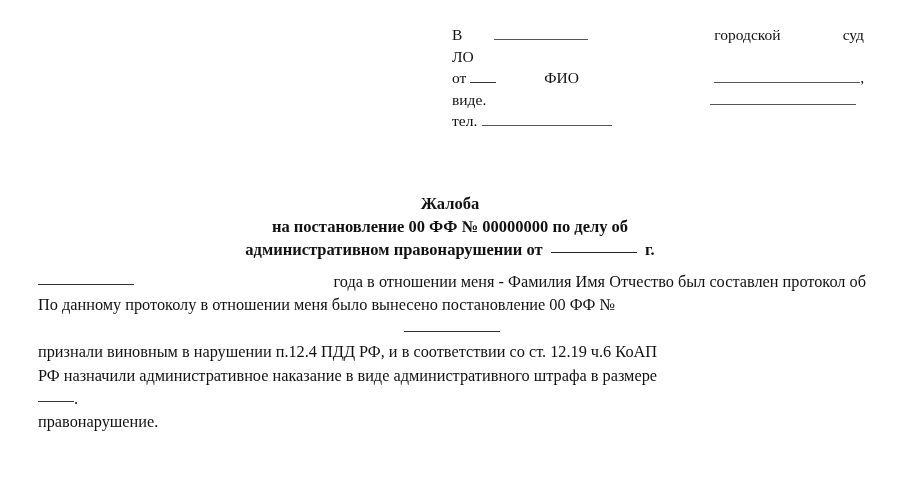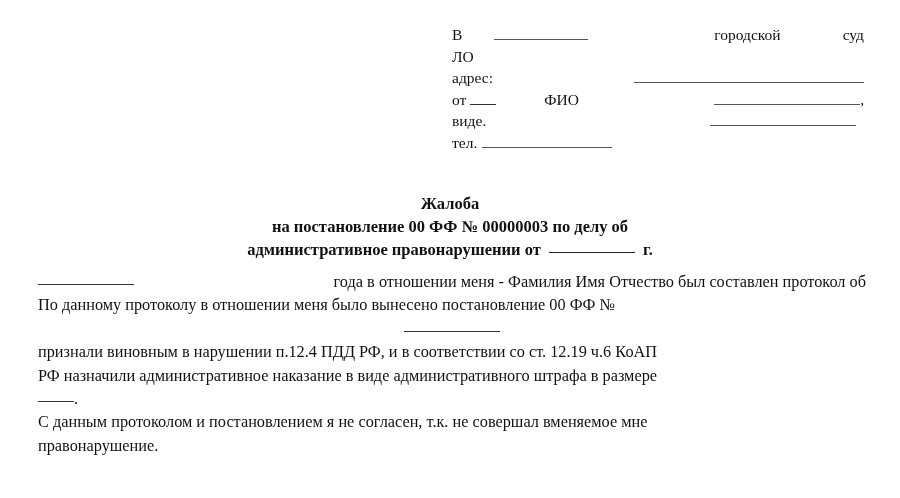--- a/index.html
+++ b/index.html
@@ -112,25 +112,20 @@
       <span class="gap" style="flex:1 1 auto;"></span>
       <span class="hlabel">городской</span>
       <span class="gap" style="flex:0 0 62px;"></span>
       <span class="hlabel">суд</span>
     </div>
 
     <div class="hrow">
       <span class="hlabel">ЛО</span>
     </div>
 
-    <div class="hrow">
-      <span class="hlabel">адрес:</span>
-      <span class="gap" style="flex:1 1 auto;"></span>
-      <span class="rule rule-xxl"></span>
-    </div>
 
     <div class="hrow">
       <span class="hlabel">от</span>
       <span class="rule rule-sm" style="margin-left:4px;"></span>
       <span class="gap" style="flex:0 0 48px;"></span>
       <span class="hlabel">ФИО</span>
       <span class="gap" style="flex:1 1 auto;"></span>
       <span class="rule rule-xl"></span>
       <span class="hlabel">,</span>
     </div>
@@ -143,23 +138,23 @@
 
     <div class="hrow">
       <span class="hlabel">тел.</span>
       <span class="rule rule-lg" style="margin-left:5px;"></span>
     </div>
 
   </div>
 
   <div class="title-block">
     <div class="t-line">Жалоба</div>
-    <div class="t-line">на постановление 00 ФФ № 00000003 по делу об</div>
+    <div class="t-line">на постановление 00 ФФ № 00000000 по делу об</div>
     <div class="t-line">
-      <span>административное правонарушении от</span>
+      <span>административном правонарушении от</span>
       <span class="rule u-short" style="margin:0 4px;"></span>
       <span>г.</span>
     </div>
   </div>
 
   <div class="body-block">
 
     <div class="p">
       <div class="jline">
         <span class="seg"><span class="rule u-mid"></span></span>
@@ -182,23 +177,20 @@
       </div>
       <div class="jline">
         <span class="seg">РФ назначили административное наказание в виде административного штрафа в размере</span>
       </div>
       <div class="jline last">
         <span class="rule u-tiny"></span><span>.</span>
       </div>
     </div>
 
     <div class="p">
-      <div class="jline">
-        <span class="seg">С данным протоколом и постановлением я не согласен, т.к. не совершал вменяемое мне</span>
-      </div>
       <div class="jline last">
         <span>правонарушение.</span>
       </div>
     </div>
 
   </div>
 
 </div>
 
 </body></html>

